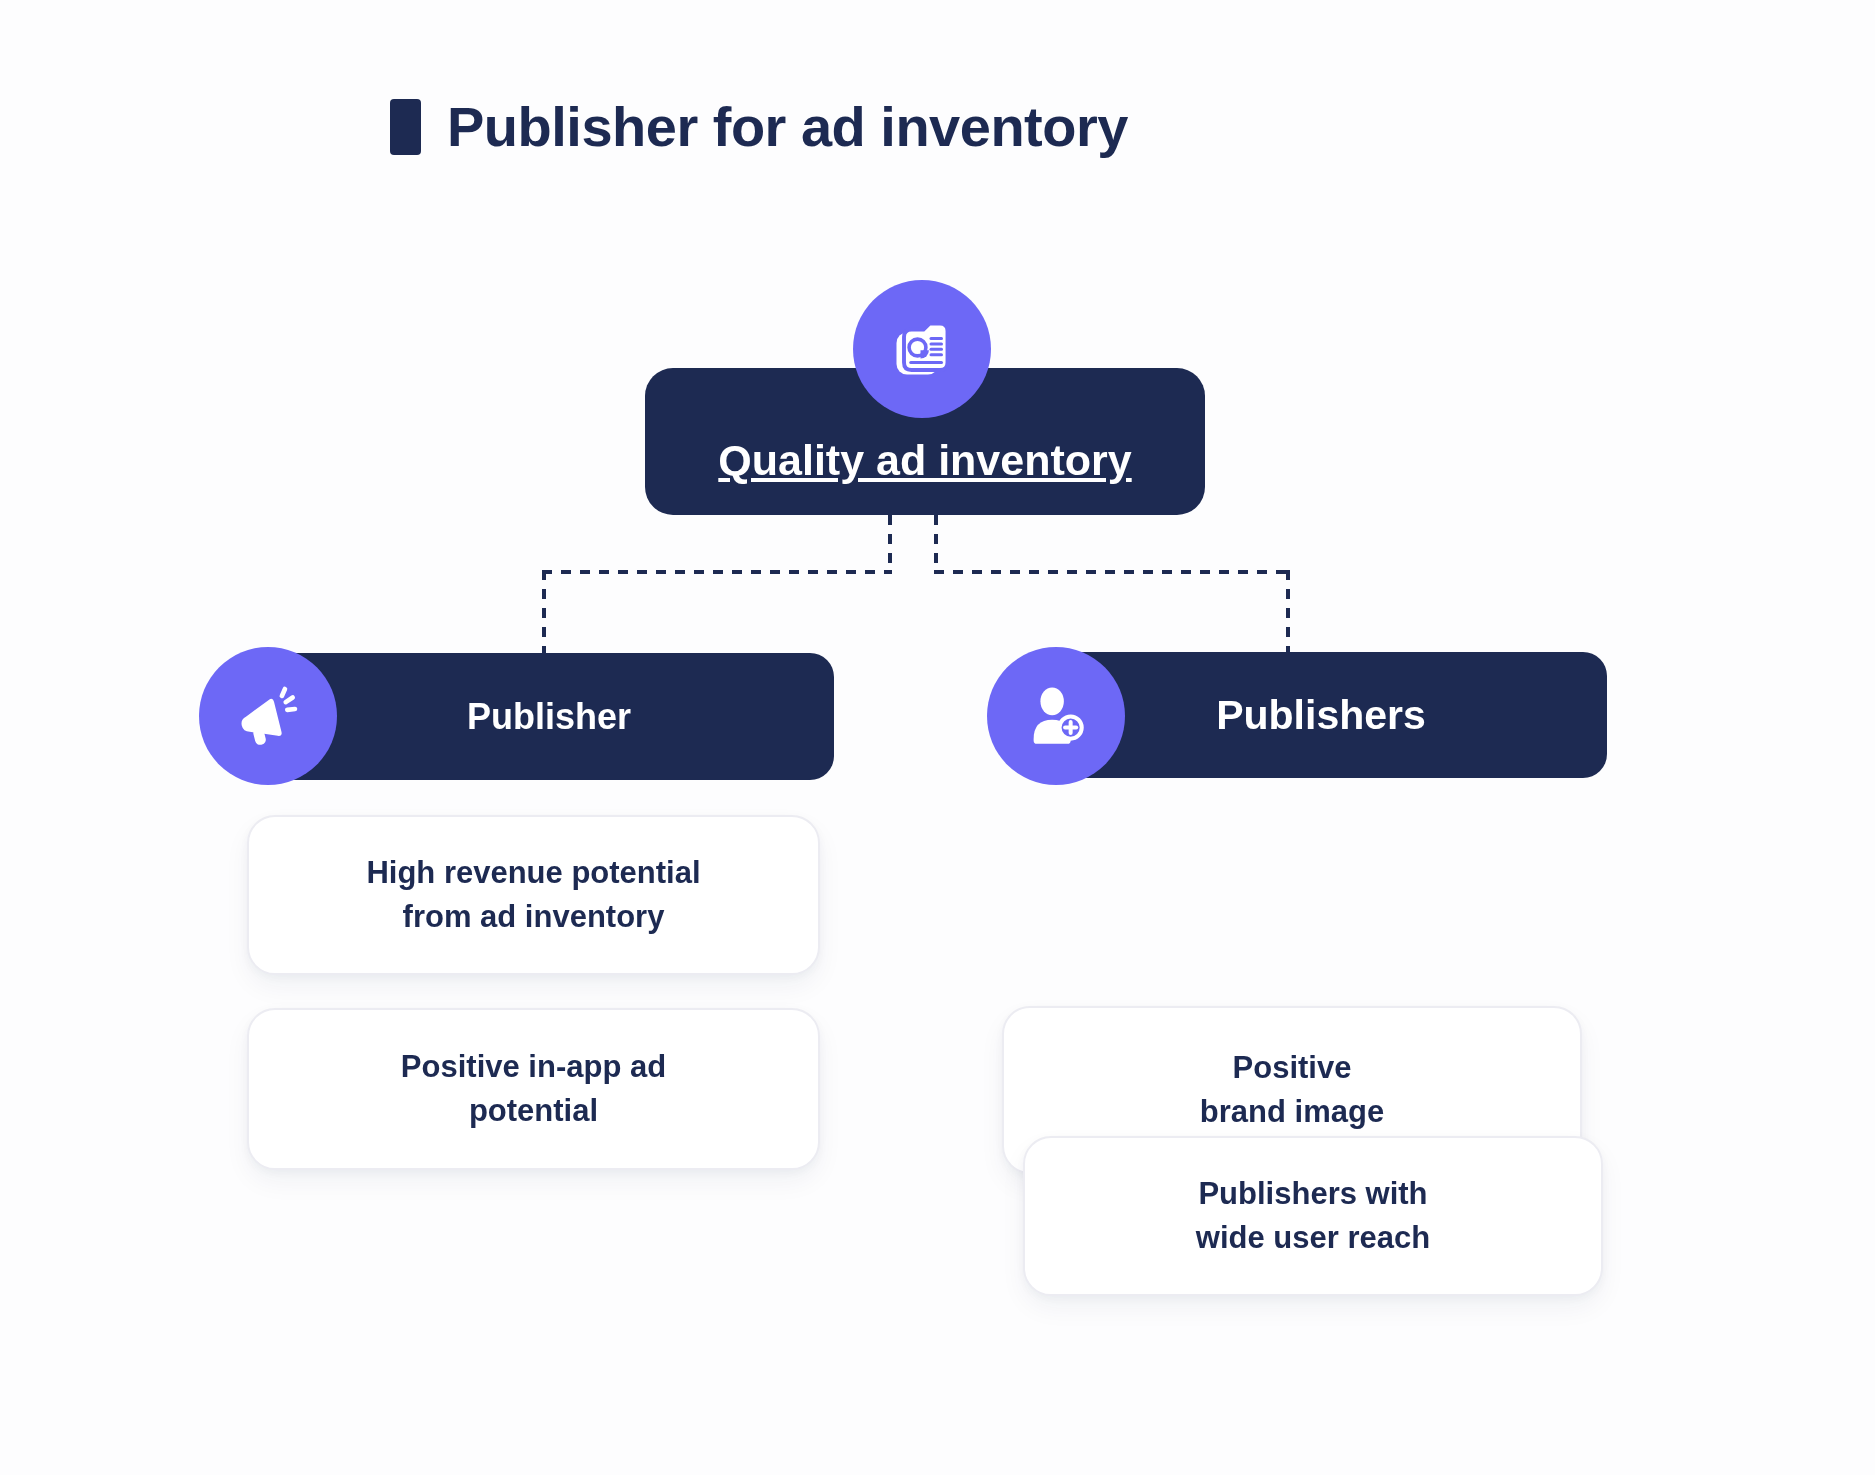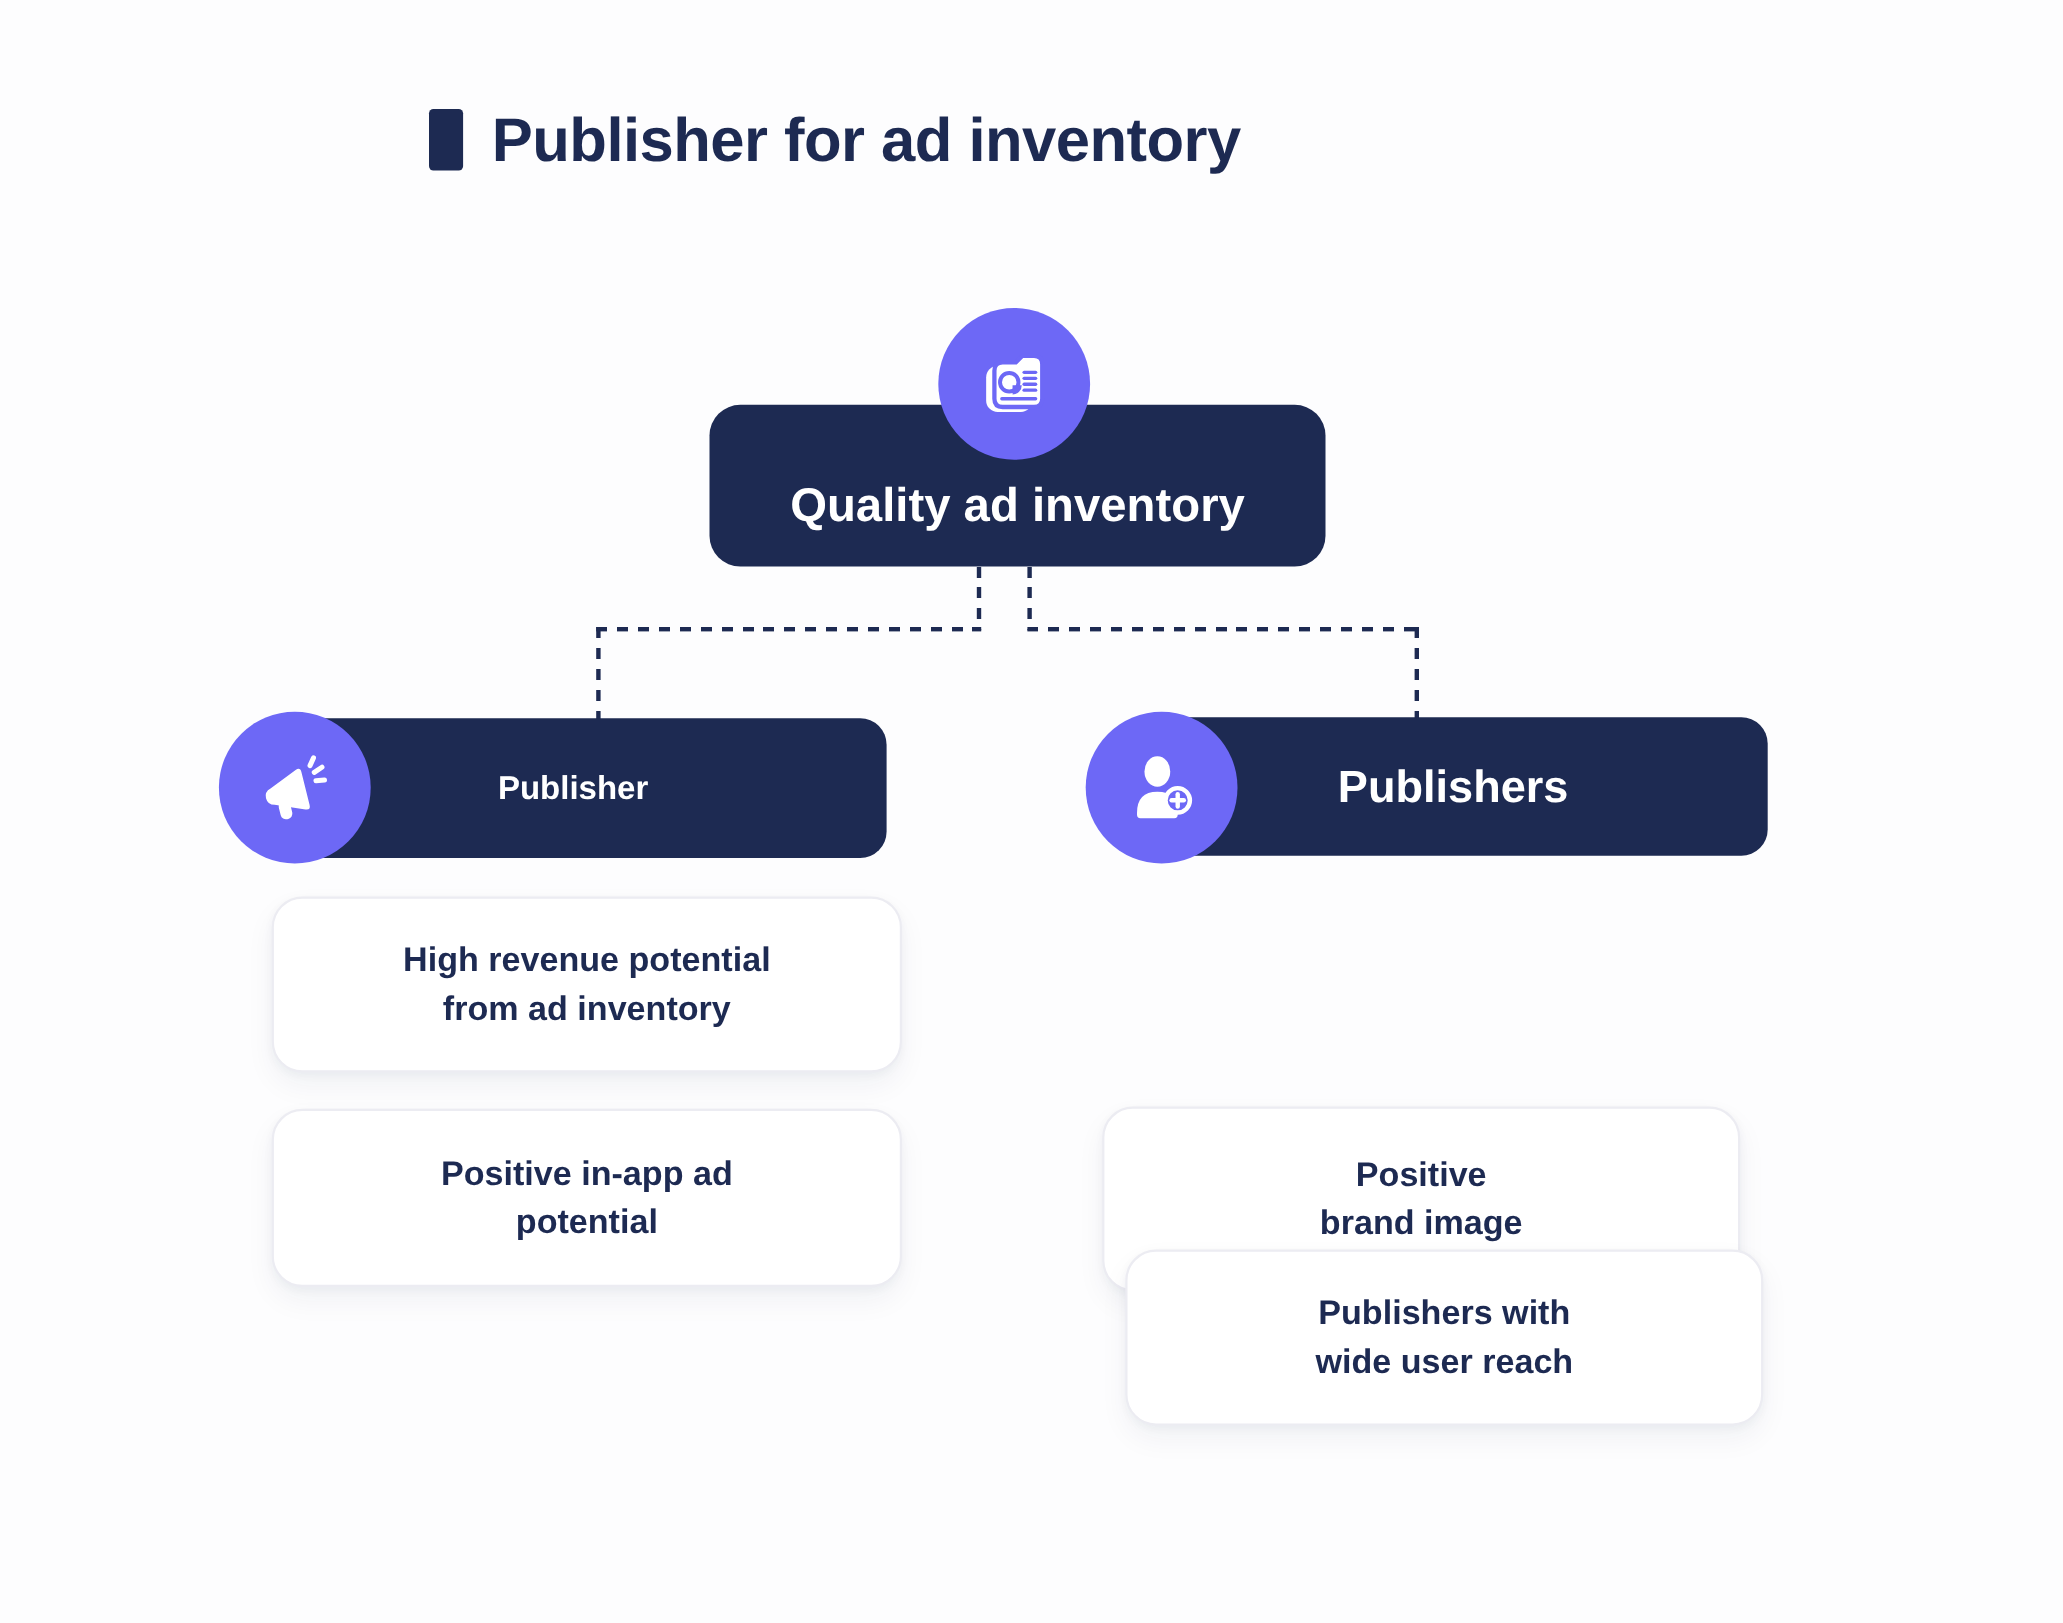--- a/index.html
+++ b/index.html
@@ -26,22 +26,22 @@
   .conn-h-right{left:934px; top:570px; width:356px;}
   .conn-drop-left {left:542px; top:570px; height:85px;}
   .conn-drop-right{left:1286px;top:570px; height:84px;}
   
   .node-box{
     position:absolute;background:var(--navy);border-radius:24px;color:#fff;
     display:flex;align-items:center;justify-content:center;
     font-weight:700;text-align:center;
   }
   .root-box{left:645px;top:368px;width:560px;height:147px;border-radius:28px;
-    align-items:flex-end;padding-bottom:30px;box-sizing:border-box;font-size:43px;}
-  .header-publisher {left:236px; top:653px;width:570px;height:127px;font-size:30px;}
+    align-items:flex-end;padding-bottom:30px;box-sizing:border-box;font-size:43px;text-decoration:underline;}
+  .header-publisher {left:264px; top:653px;width:570px;height:127px;font-size:36px;}
   .header-advertiser{left:1035px;top:652px;width:572px;height:126px;font-size:41px;}
   
   .icon-circle{
     position:absolute;width:138px;height:138px;border-radius:50%;background:var(--purple);
     display:flex;align-items:center;justify-content:center;z-index:3;
   }
   .root-icon{left:853px;top:280px;}
   .publisher-icon{left:199px;top:647px;}
   .advertiser-icon{left:987px;top:647px;}
   .icon-circle svg{display:block;}

